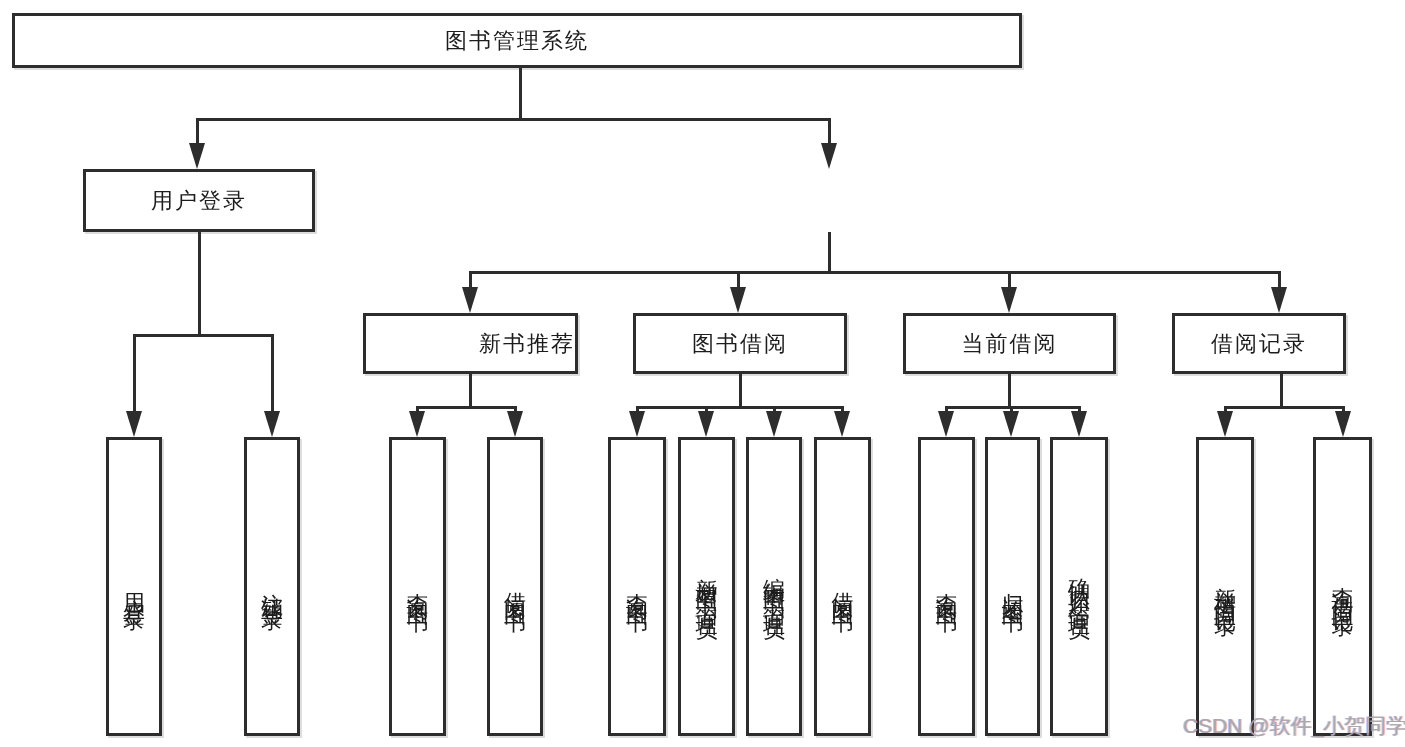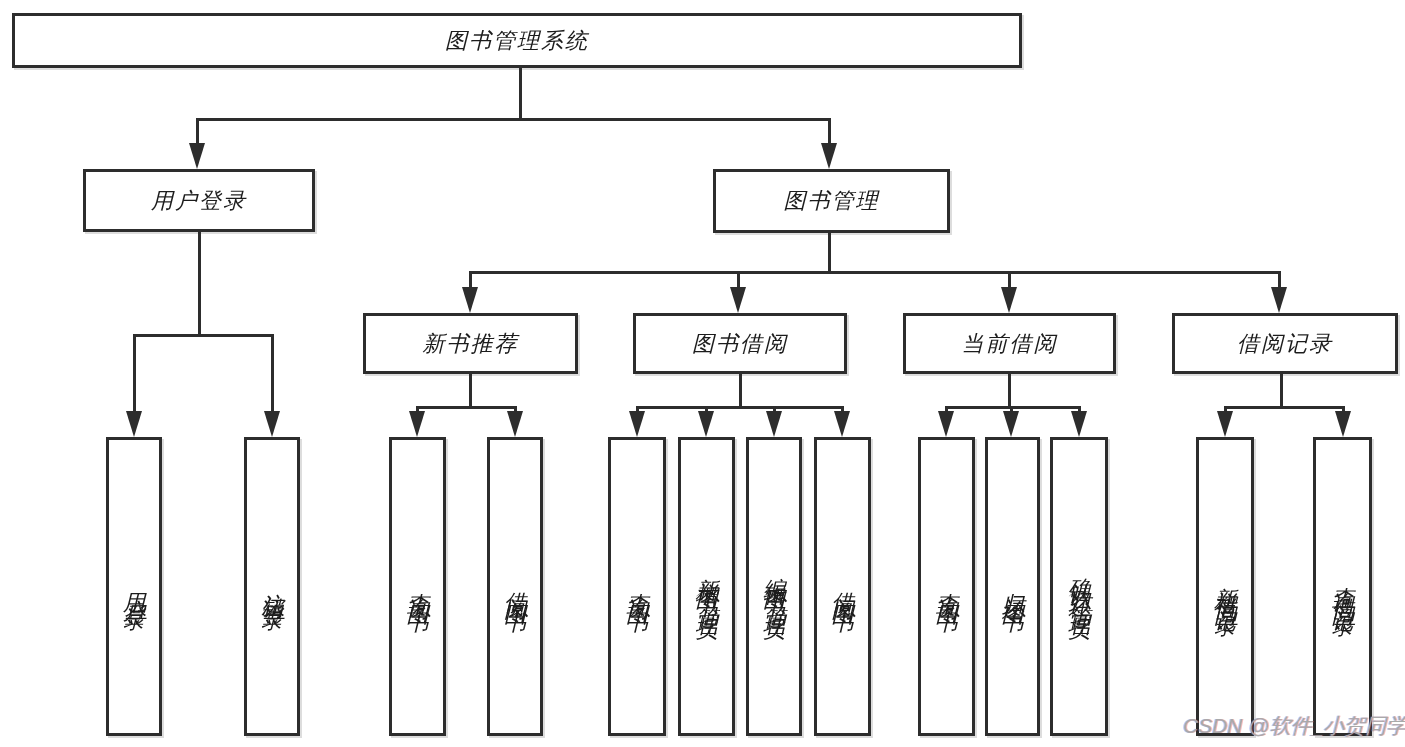--- a/index.html
+++ b/index.html
@@ -1,19 +1,18 @@
 <!DOCTYPE html>
 <html><head>
 <meta charset="utf-8">
 <style>
   html,body{margin:0;padding:0;background:#ffffff;}
   #stage{
     position:relative;width:1405px;height:747px;background:#ffffff;overflow:hidden;
     font-family:"Liberation Sans","DejaVu Sans",sans-serif;
-    font-style:italic;
   }
   .node{
     position:absolute;box-sizing:border-box;background:#ffffff;
     border:3px solid #2d2d2d;color:#1c1c1c;
     display:flex;align-items:center;justify-content:center;
     font-size:22px;letter-spacing:2px;
     box-shadow:2px 2px 0 rgba(120,120,120,.25);
   }
   .leaf{
     writing-mode:vertical-rl;text-orientation:mixed;
@@ -45,52 +44,49 @@
   <div class="vline" style="left:519px;top:67px;height:53px;"></div>
   <div class="hline" style="left:196px;top:118px;width:634px;"></div>
   <div class="vline" style="left:196px;top:118px;height:27px;"></div>
   <div class="arrow" style="left:189px;top:143px;"></div>
   <div class="vline" style="left:828px;top:118px;height:27px;"></div>
   <div class="arrow" style="left:821px;top:143px;"></div>
 
   <div class="node" style="left:83px;top:169px;width:232px;height:63px;">
     <span>用户登录</span>
   </div>
-  <div class="node" style="left:713px;top:169px;width:237px;height:64px;">
-    <span>图书管理</span>
-  </div>
 
   <div class="vline" style="left:198px;top:231px;height:104px;"></div>
   <div class="hline" style="left:133px;top:334px;width:141px;"></div>
   <div class="vline" style="left:133px;top:334px;height:78px;"></div>
   <div class="arrow" style="left:126px;top:411px;"></div>
   <div class="vline" style="left:271px;top:334px;height:78px;"></div>
   <div class="arrow" style="left:264px;top:411px;"></div>
 
   <div class="vline" style="left:828px;top:232px;height:41px;"></div>
   <div class="hline" style="left:469px;top:271px;width:812px;"></div>
   <div class="vline" style="left:469px;top:271px;height:18px;"></div>
   <div class="arrow" style="left:462px;top:287px;"></div>
   <div class="vline" style="left:737px;top:271px;height:18px;"></div>
   <div class="arrow" style="left:730px;top:287px;"></div>
   <div class="vline" style="left:1008px;top:271px;height:18px;"></div>
   <div class="arrow" style="left:1001px;top:287px;"></div>
   <div class="vline" style="left:1278px;top:271px;height:18px;"></div>
   <div class="arrow" style="left:1271px;top:287px;"></div>
 
-  <div class="node" style="left:363px;top:313px;width:215px;height:61px;">
+  <div class="node" style="left:363px;top:313px;width:215px;height:61px;justify-content:flex-end;">
     <span>新书推荐</span>
   </div>
   <div class="node" style="left:903px;top:313px;width:213px;height:61px;">
     <span>当前借阅</span>
   </div>
   <div class="node" style="left:633px;top:313px;width:214px;height:61px;">
     <span>图书借阅</span>
   </div>
-  <div class="node" style="left:1172px;top:313px;width:226px;height:61px;">
+  <div class="node" style="left:1172px;top:313px;width:174px;height:61px;">
     <span>借阅记录</span>
   </div>
 
   <div class="vline" style="left:469px;top:373px;height:34px;"></div>
   <div class="hline" style="left:416px;top:406px;width:100px;"></div>
   <div class="vline" style="left:416px;top:406px;height:10px;"></div>
   <div class="arrow" style="left:409px;top:411px;"></div>
   <div class="vline" style="left:514px;top:406px;height:10px;"></div>
   <div class="arrow" style="left:507px;top:411px;"></div>
 

